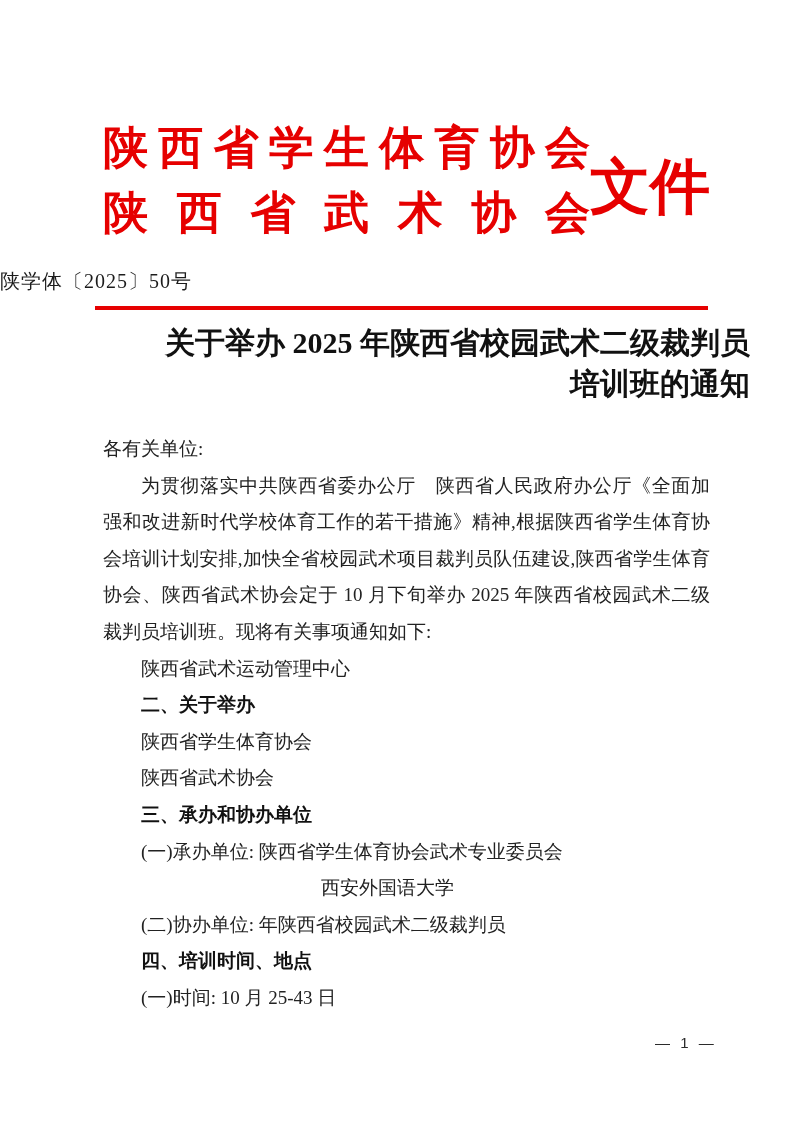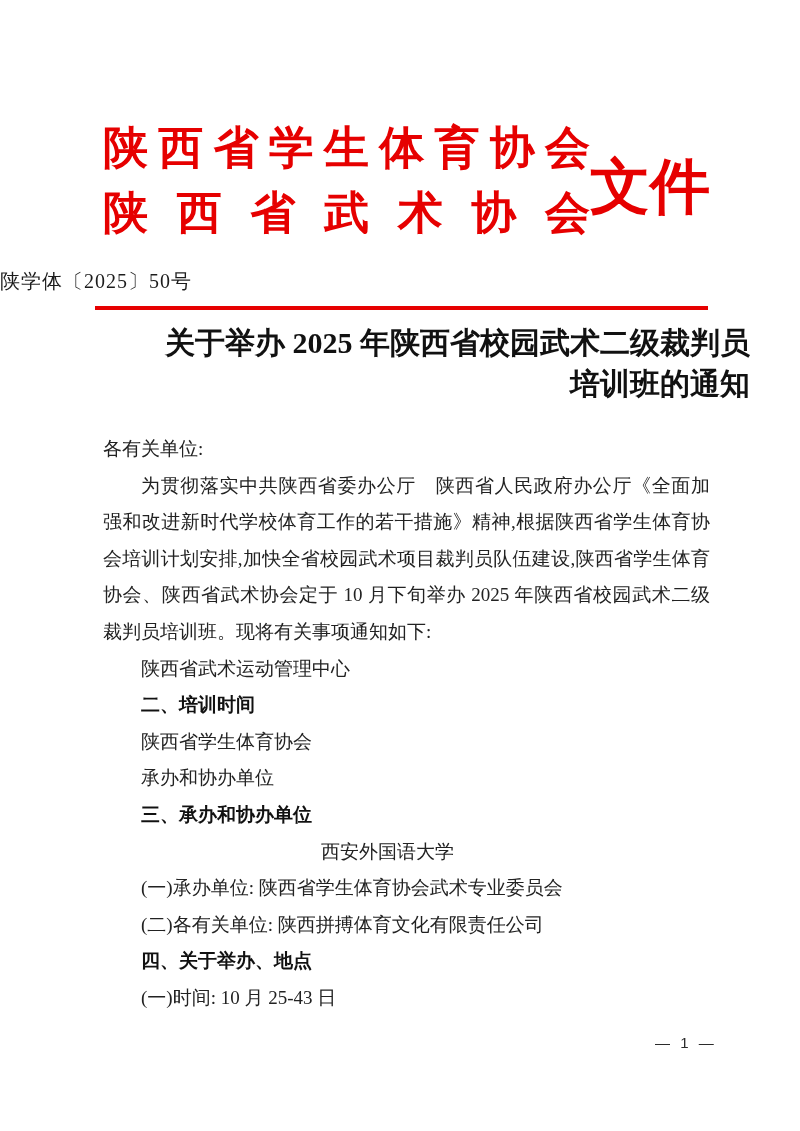--- a/index.html
+++ b/index.html
@@ -144,29 +144,29 @@
   <h1 class="title"><span>关于举办 2025 年陕西省校园武术二级裁判员</span><br><span>培训班的通知</span></h1>
 
   <div class="doc-body">
 
     <p class="salutation">各有关单位:</p>
 
     <p class="para">为贯彻落实中共陕西省委办公厅　陕西省人民政府办公厅《全面加强和改进新时代学校体育工作的若干措施》精神,根据陕西省学生体育协会培训计划安排,加快全省校园武术项目裁判员队伍建设,陕西省学生体育协会、陕西省武术协会定于 10 月下旬举办 2025 年陕西省校园武术二级裁判员培训班。现将有关事项通知如下:</p>
 
     <p class="body-line">陕西省武术运动管理中心</p>
 
-    <p class="sec-heading">二、培训时间</p>
+    <p class="sec-heading">二、关于举办</p>
     <p class="body-line">陕西省学生体育协会</p>
-    <p class="body-line">承办和协办单位</p>
+    <p class="body-line">陕西省武术协会</p>
 
     <p class="sec-heading">三、承办和协办单位</p>
+    <p class="body-line">(一)承办单位: 陕西省学生体育协会武术专业委员会</p>
     <p class="body-line continuation">西安外国语大学</p>
-    <p class="body-line">(一)承办单位: 陕西省学生体育协会武术专业委员会</p>
-    <p class="body-line">(二)各有关单位: 陕西拼搏体育文化有限责任公司</p>
+    <p class="body-line">(二)协办单位: 年陕西省校园武术二级裁判员</p>
 
-    <p class="sec-heading">四、关于举办、地点</p>
+    <p class="sec-heading">四、培训时间、地点</p>
     <p class="body-line">(一)时间: 10 月 25-43 日</p>
 
   </div>
 
   <div class="page-num">— 1 —</div>
 
 </div>
 
 </body></html>

